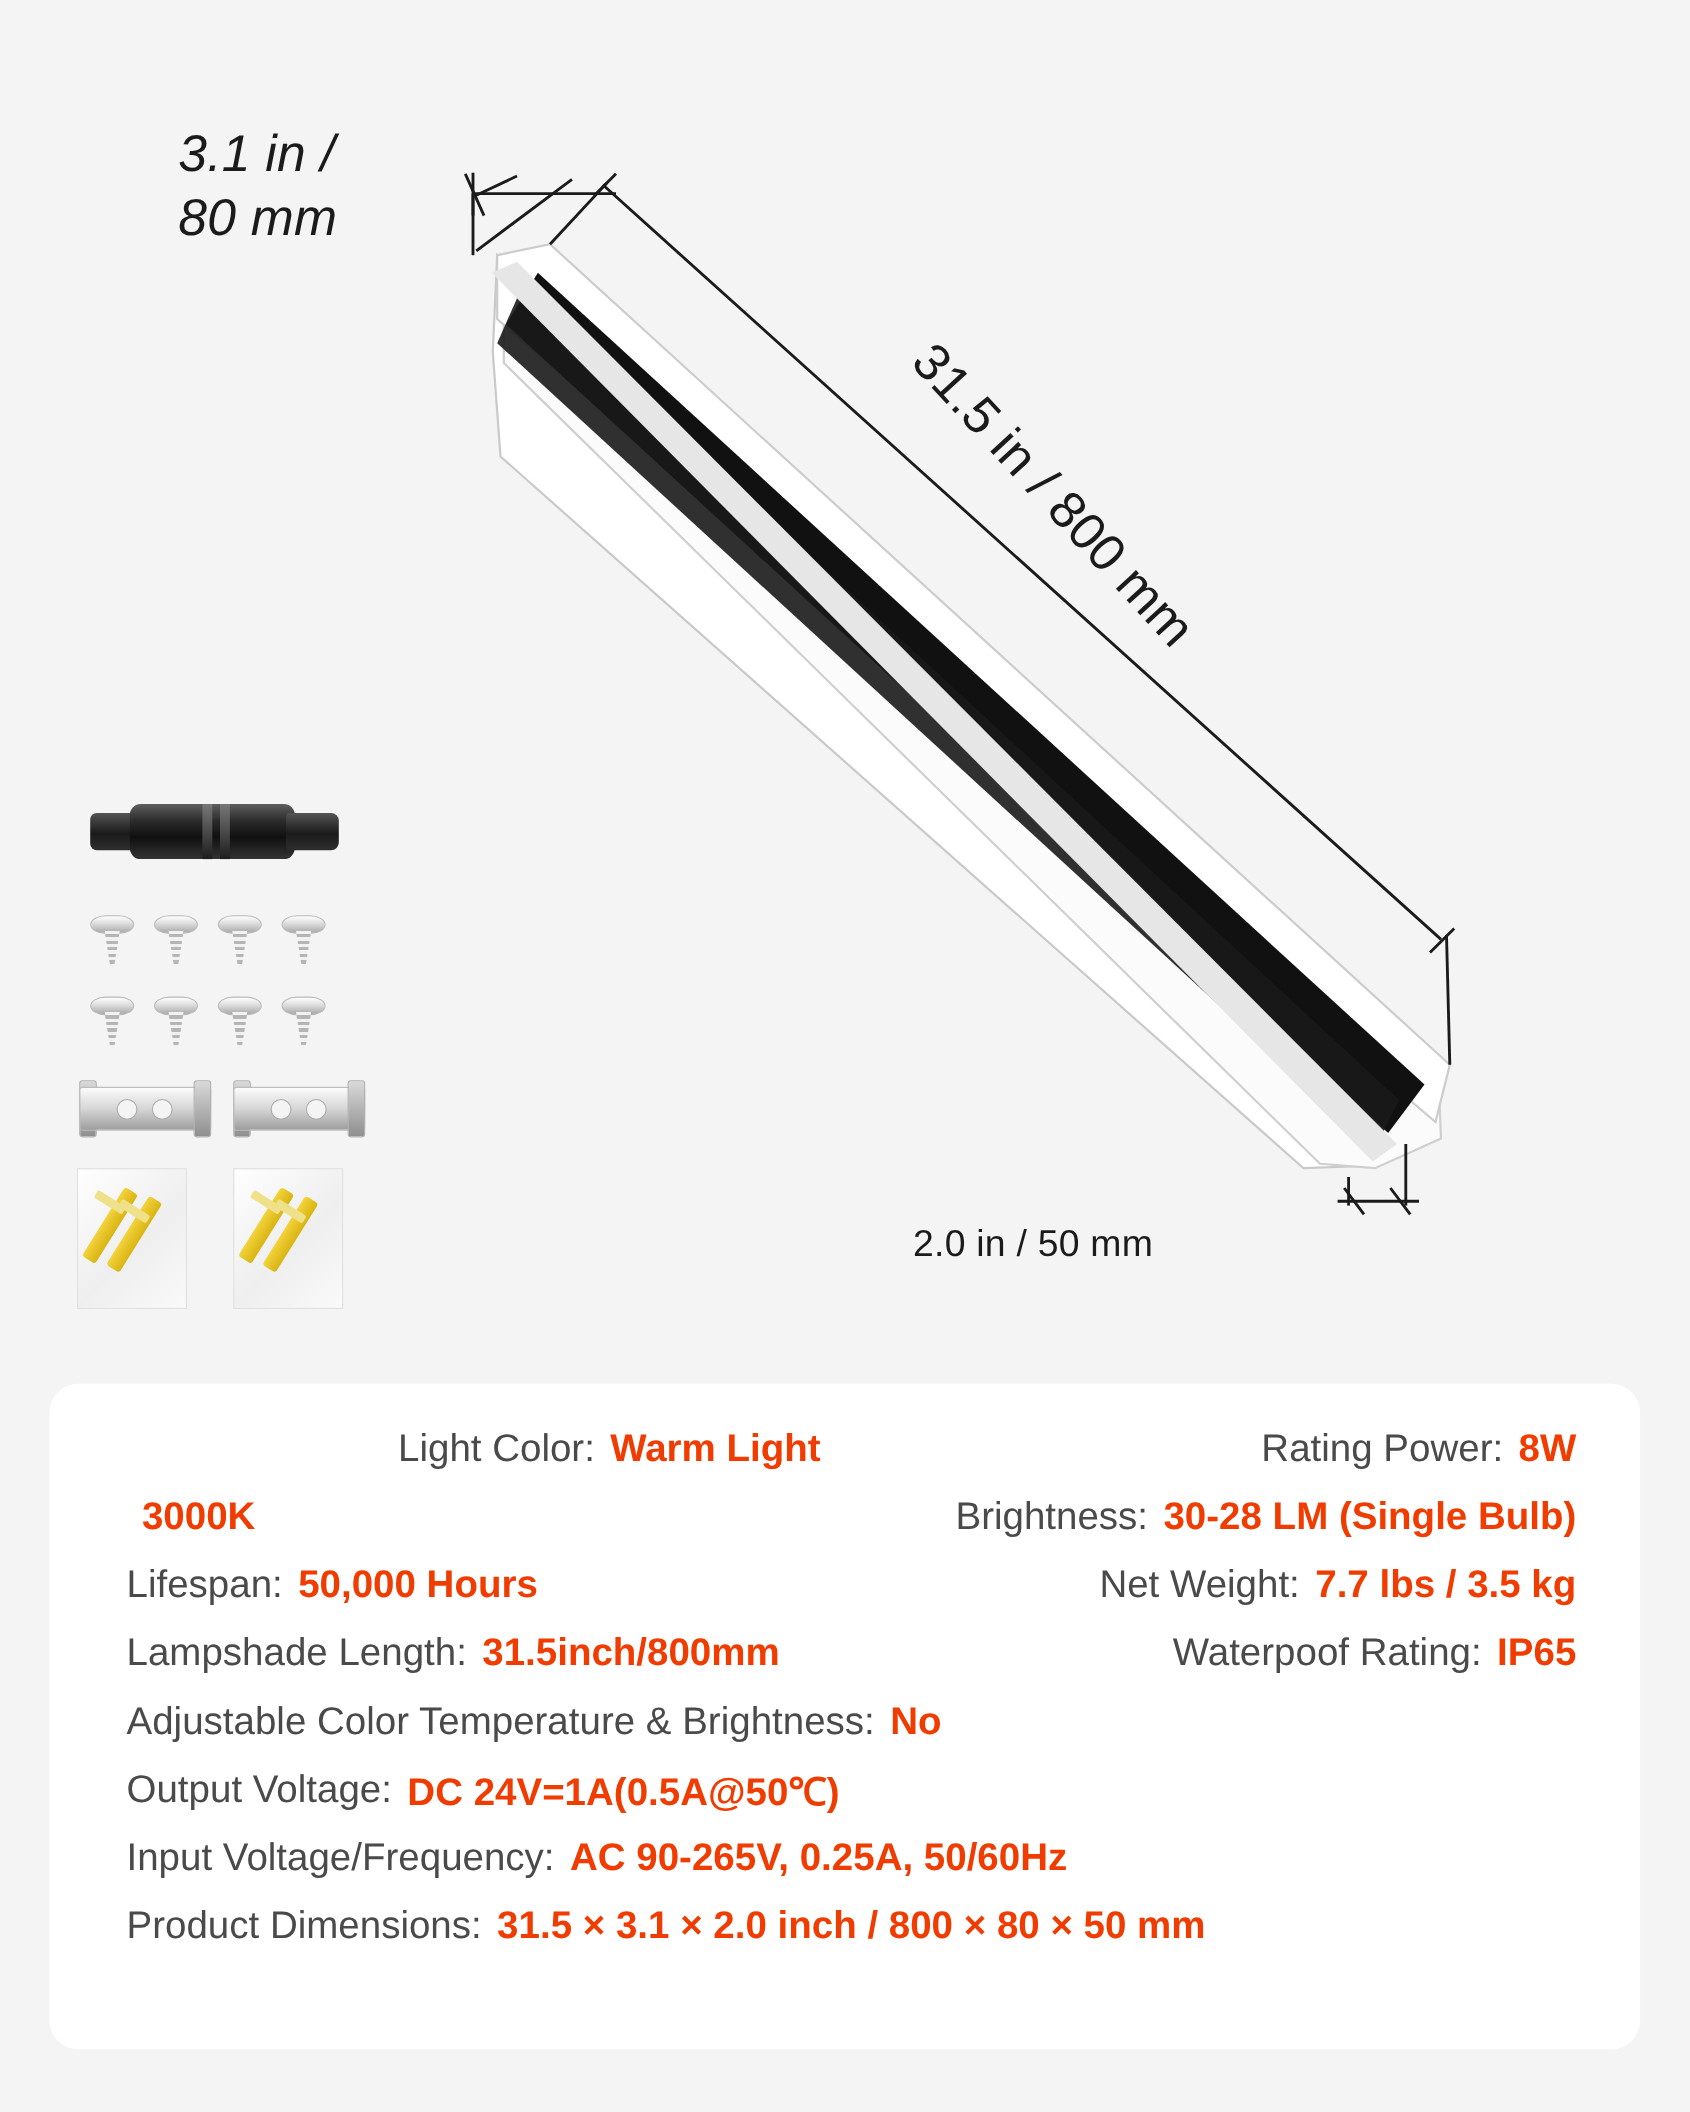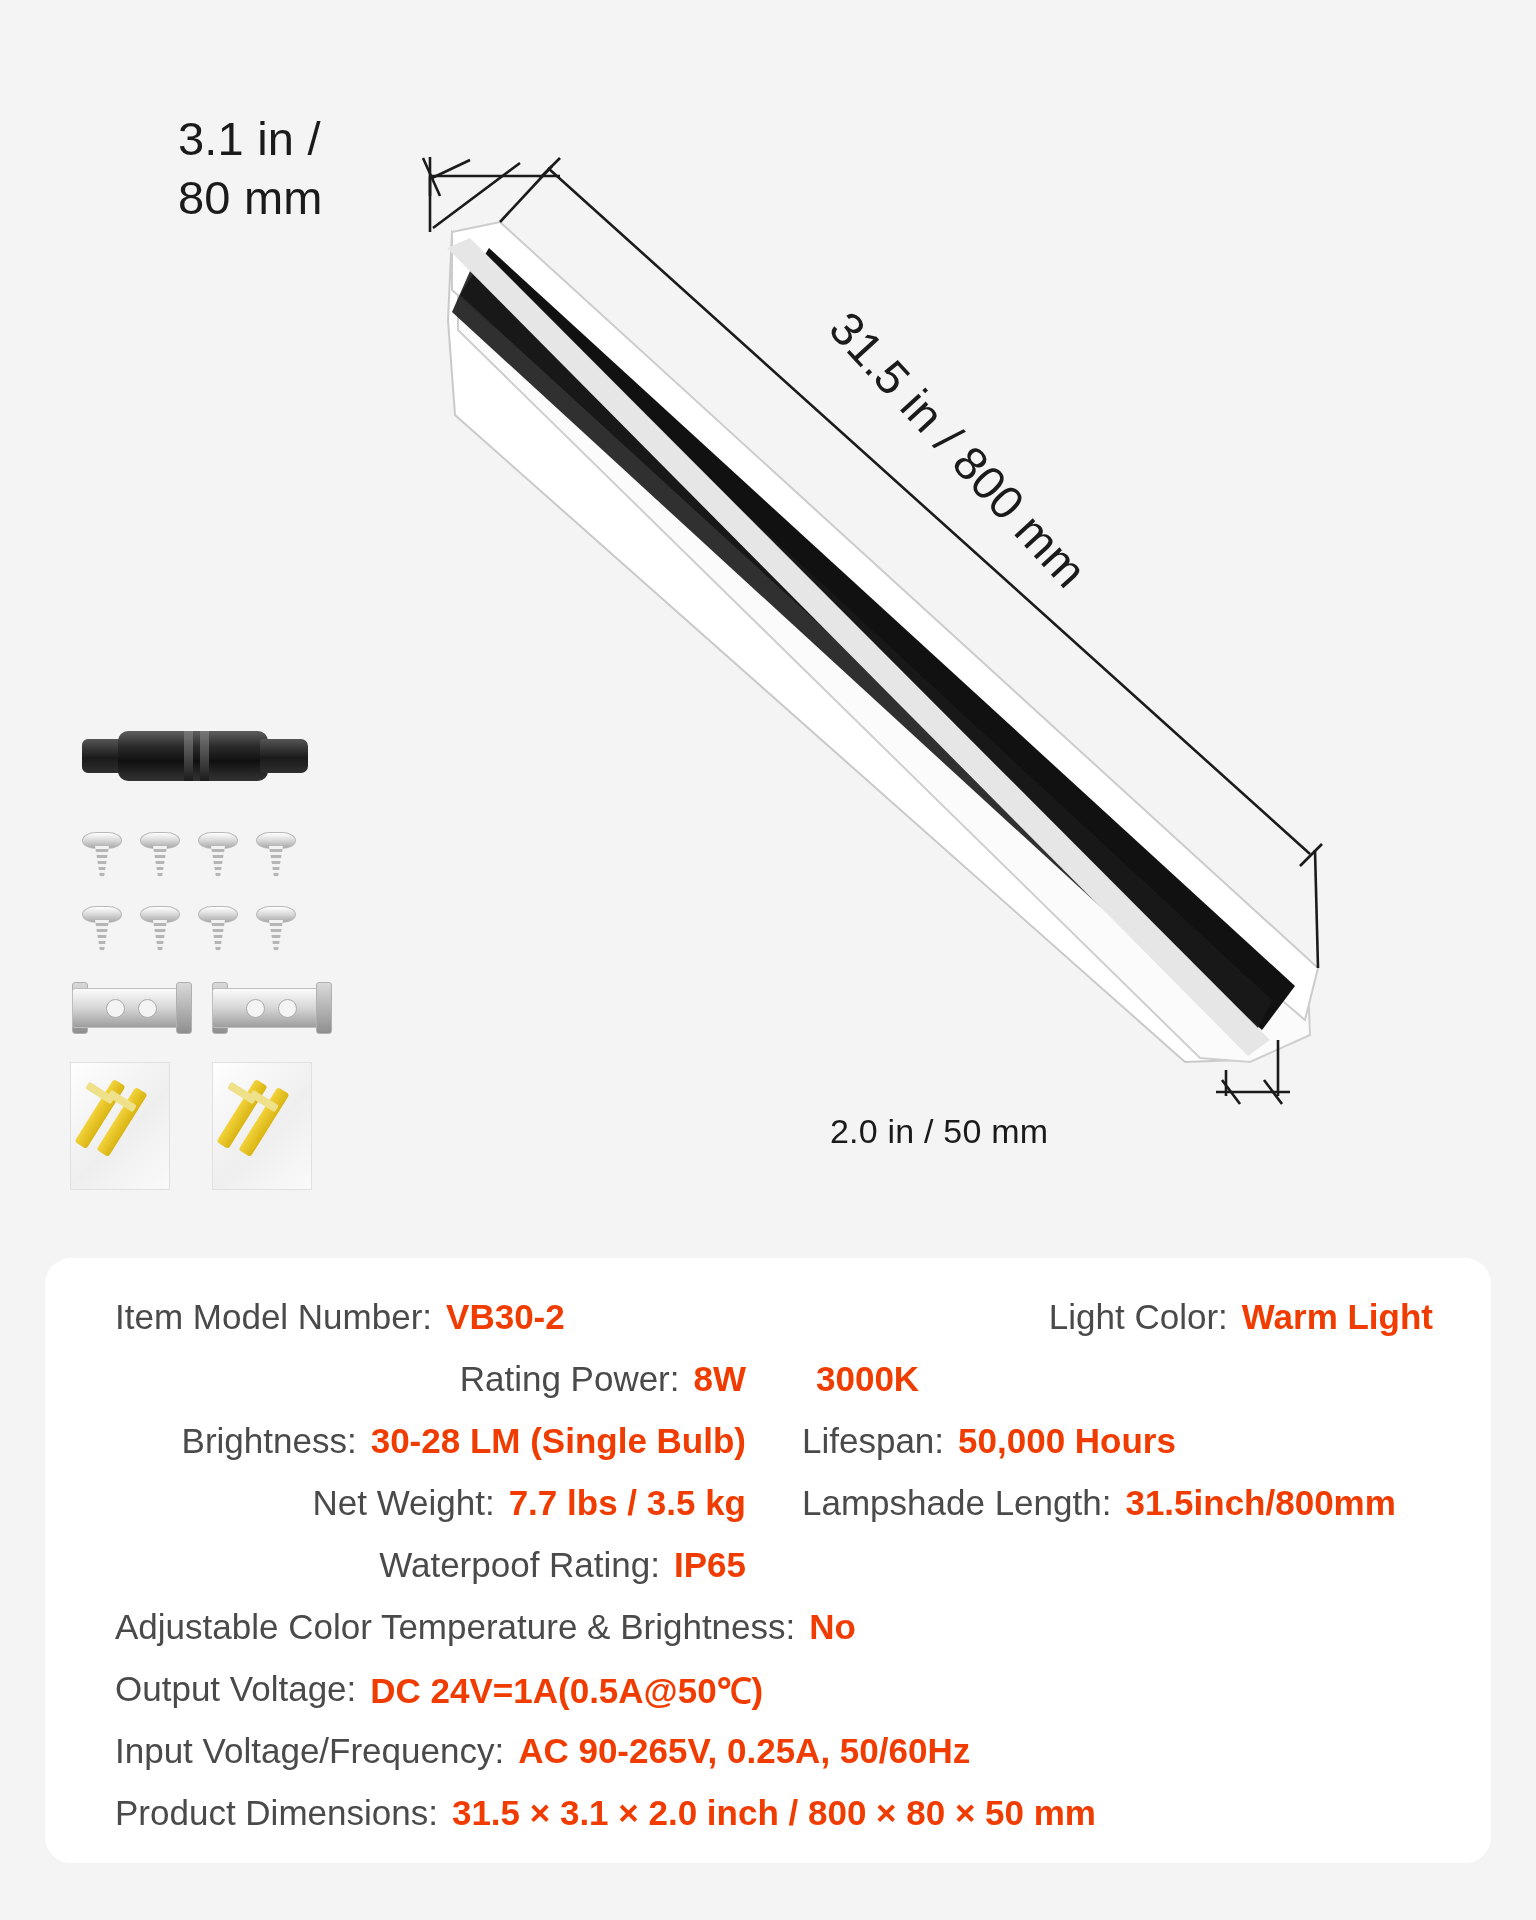--- a/index.html
+++ b/index.html
@@ -26,22 +26,23 @@
   .dim-label {
     position: absolute;
     color: #1b1b1b;
     font-size: 47px;
     line-height: 1.25;
     letter-spacing: 0.2px;
     white-space: pre-line;
     font-family: "Liberation Sans", sans-serif;
   }
   #dim-width-label {
-    left: 178px;
+    left: 162px;
     top: 110px;
+    font-style: italic;
   }
   #dim-depth-label {
     left: 830px;
     top: 1110px;
     font-size: 34px;
   }
   #dim-length-label {
     left: 860px;
     top: 300px;
     transform: rotate(47.5deg);
@@ -340,24 +341,20 @@
     <div class="anch a1"></div>
       <div class="anch a2"></div>
     <div class="fin" style="left:14px;top:26px;"></div>
     <div class="fin" style="left:36px;top:34px;"></div>
   </div>
 </div>
 
 <div id="spec-card">
   <div class="spec-grid">
 
-    <div class="spec-row left">
-      <span class="lbl">Item Model Number:</span>
-      <span class="val">VB30-2</span>
-    </div>
     <div class="spec-row right">
       <span class="lbl">Light Color:</span>
       <span class="val">Warm Light</span>
     </div>
 
     <div class="spec-row right">
       <span class="lbl">Rating Power:</span>
       <span class="val">8W</span>
     </div>
 

